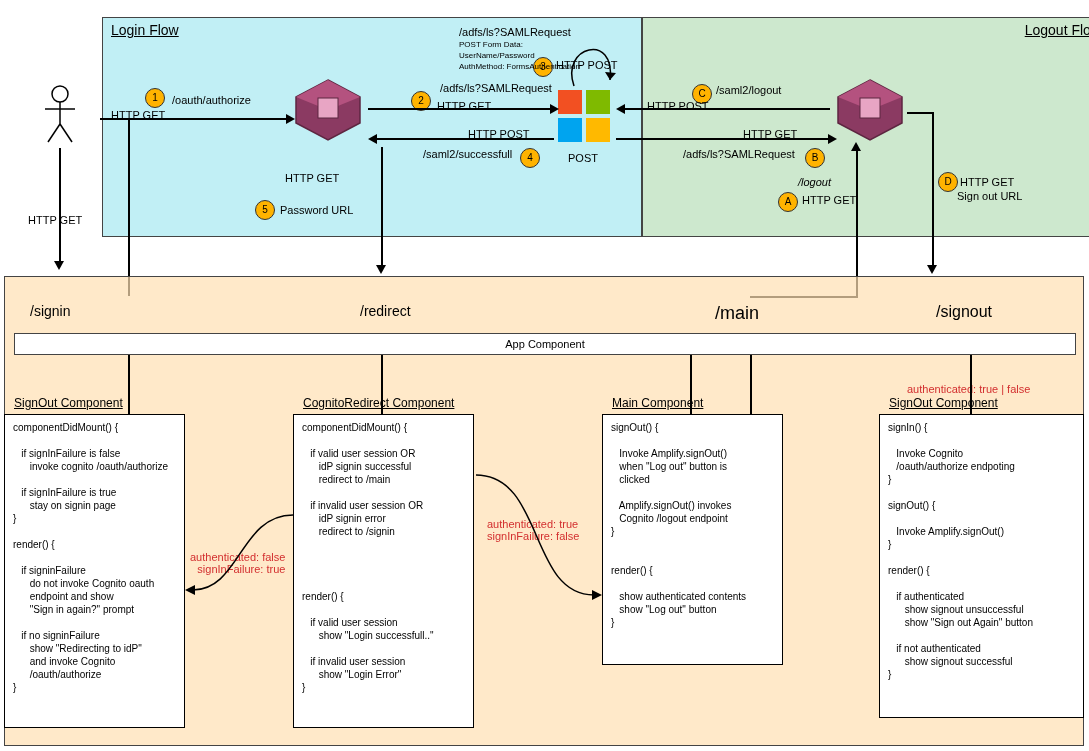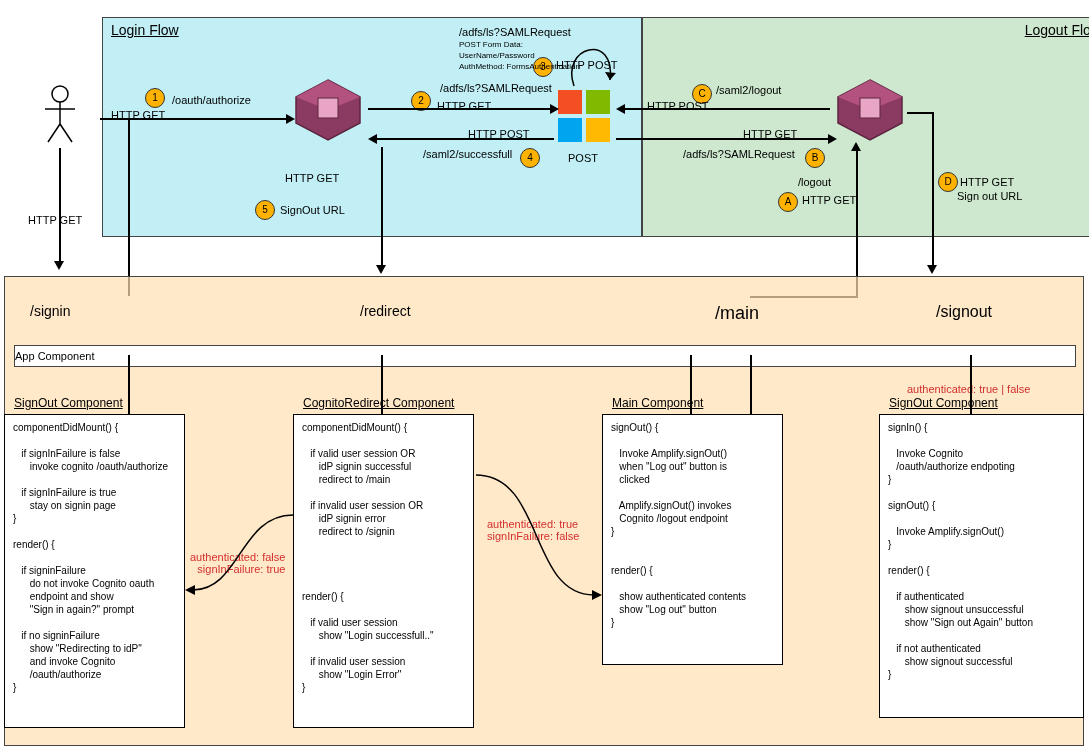--- a/index.html
+++ b/index.html
@@ -59,25 +59,24 @@
   }
   .small-label {
     position: absolute;
     font-size: 8px;
     white-space: nowrap;
   }
   .app-bar {
     position: absolute;
     background: #fff;
     border: 1px solid #444;
-    text-align: left;
+    text-align: center;
     padding-top: 4px;
     font-size: 11px;
     box-sizing: border-box;
-    margin-top: 12px;
   }
   .comp-box {
     position: absolute;
     background: #fff;
     border: 1px solid #000;
     box-sizing: border-box;
     padding: 6px 8px;
     font-size: 10px;
     line-height: 1.3;
     white-space: pre;
@@ -187,30 +186,30 @@
 
 <span class="label" style="left:459px; top:26px;">/adfs/ls?SAMLRequest</span>
 <span class="small-label" style="left:459px; top:40px;">POST Form Data:</span>
 <span class="small-label" style="left:459px; top:51px;">UserName/Password</span>
 <span class="small-label" style="left:459px; top:62px;">AuthMethod: FormsAuthentication</span>
 <span class="label" style="left:556px; top:59px;">HTTP POST</span>
 
 <span class="label" style="left:468px; top:128px;">HTTP POST</span>
 <span class="label" style="left:423px; top:148px;">/saml2/successfull</span>
 
-<span class="label" style="left:280px; top:204px;">SignOut URL</span>
+<span class="label" style="left:280px; top:204px;">Password URL</span>
 <span class="label" style="left:285px; top:172px;">HTTP GET</span>
 
 <span class="label" style="left:716px; top:84px;">/saml2/logout</span>
 <span class="label" style="left:647px; top:100px;">HTTP POST</span>
 
 <span class="label" style="left:743px; top:128px;">HTTP GET</span>
 <span class="label" style="left:683px; top:148px;">/adfs/ls?SAMLRequest</span>
 
-<span class="label" style="left:798px; top:176px;">/logout</span>
+<span class="label" style="left:798px; top:176px;font-style:italic;">/logout</span>
 <span class="label" style="left:802px; top:194px;">HTTP GET</span>
 
 <span class="label" style="left:960px; top:176px;">HTTP GET</span>
 <span class="label" style="left:957px; top:190px;">Sign out URL</span>
 
 <div class="arrow-line" style="left:59px; top:148px; width:2px; height:115px;"></div>
 <div class="arrow-head-down" style="left:54px; top:261px;"></div>
 
 <div class="arrow-line" style="left:128px; top:118px; width:2px; height:178px;"></div>
 <div class="arrow-line" style="left:100px; top:118px; width:188px; height:2px;"></div>

